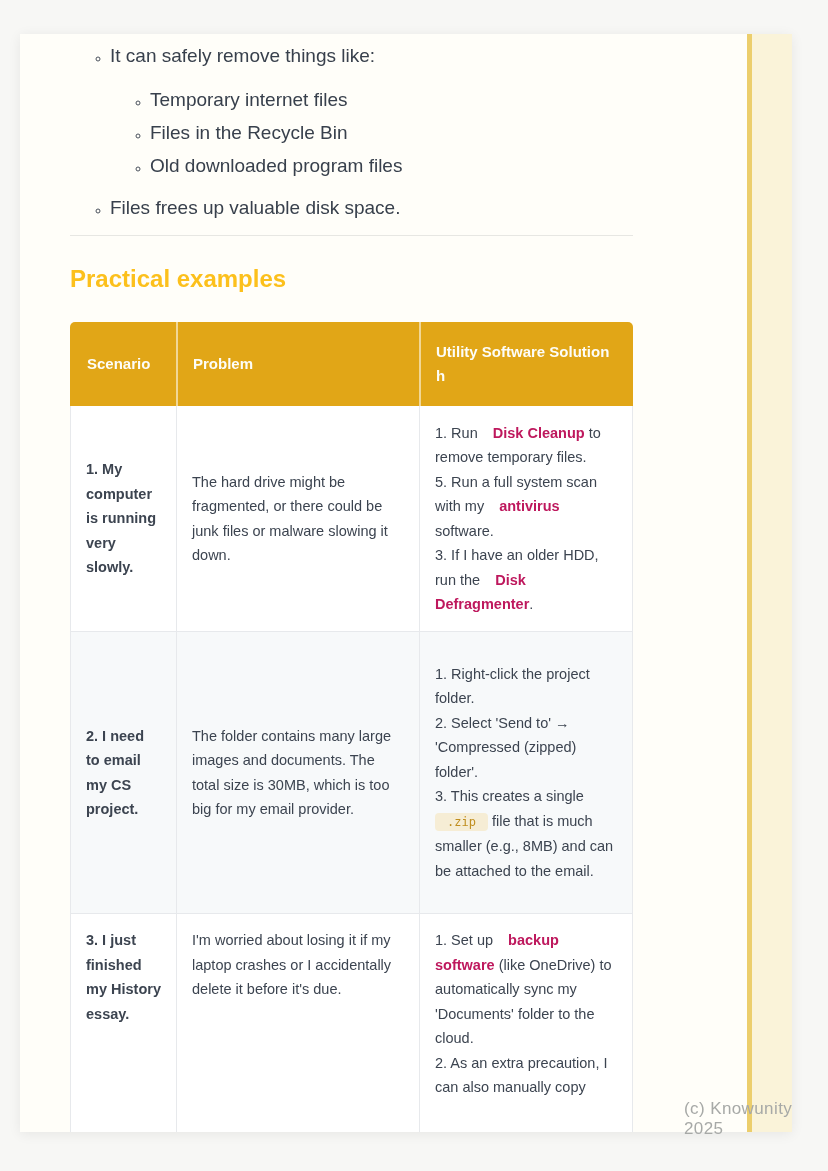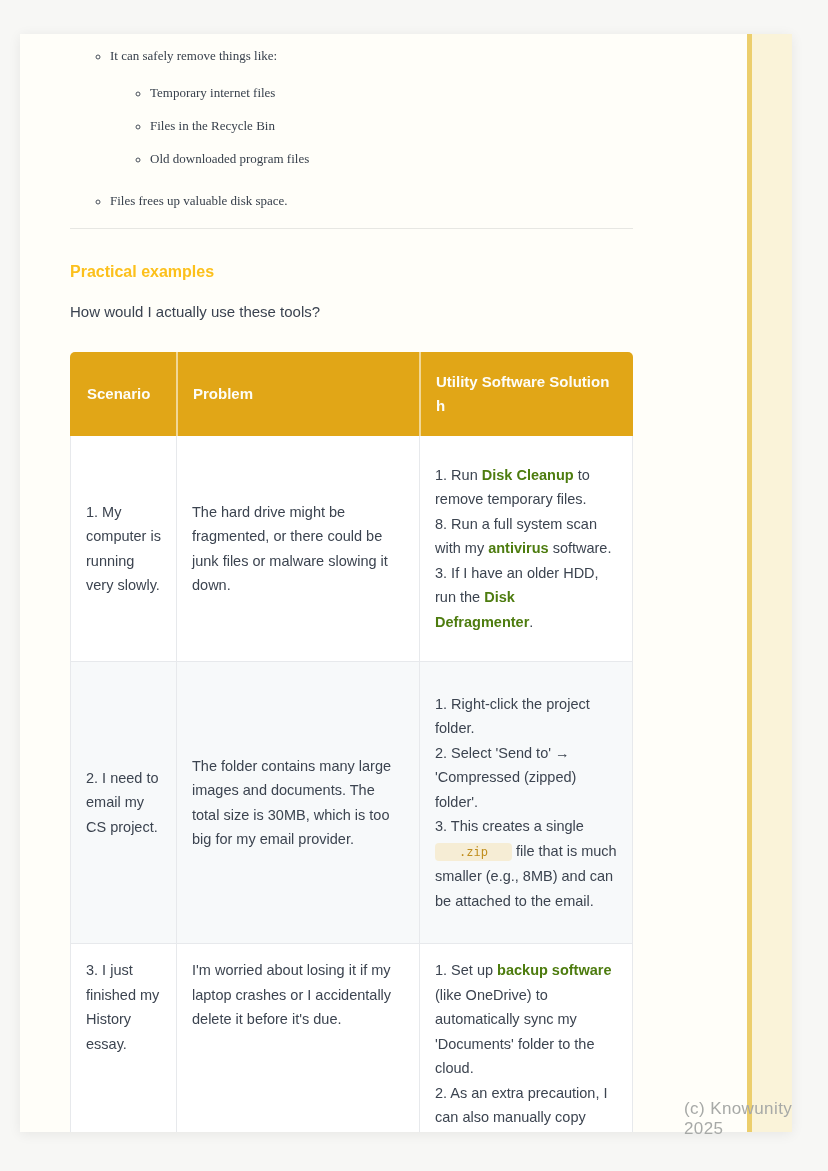--- a/index.html
+++ b/index.html
@@ -31,39 +31,38 @@
     position: absolute;
     left: 50px; top: 0;
     width: 563px;
     padding-top: 11px;
     color: #3c4450;
   }
 
   
   ul.bullets { list-style: circle; padding-left: 40px; }
   ul.bullets li {
-    font-size: 13px;
+    font-size: 19px;
     line-height: 22px;
     color: #38404c;
-    font-family: Liberation Serif, serif;
   }
   ul.bullets li::marker { color: #4a515c; font-size: 12px; }
-  ul.sub-bullets { list-style: circle; padding-left: 40px; margin-top: 15px; }
+  ul.sub-bullets { list-style: circle; padding-left: 40px; margin-top: 22px; }
   ul.sub-bullets li + li { margin-top: 11px; }
   ul.bullets > li + li { margin-top: 20px; }
 
   hr.section-divider {
     border: none;
     border-top: 1px solid #e7e7e3;
     margin-top: 16px;
   }
 
   h2.section-heading {
     margin-top: 28px;
-    font-size: 16px;
+    font-size: 24px;
     line-height: 29px;
     font-weight: 700;
     color: #fcc01c;
   }
   p.lead-text {
     margin-top: 15px;
     font-size: 15px;
     line-height: 22px;
     color: #3b4350;
   }
@@ -103,30 +102,30 @@
     line-height: 24.5px;
     color: #3c4450;
     padding: 14px 15px;
     vertical-align: middle;
   }
   table.examples-table td:last-child { border-right: 1px solid #e7e9ec; }
   tr.row-1 td { height: 226px; }
   tr.row-2 td { height: 282px; background: #f7f9fa; }
   tr.row-3 td { height: 262px; vertical-align: top; }
 
-  td.cell-scenario { font-weight: 400; color: #272e39; }
+  td.cell-scenario { font-weight: 700; color: #272e39; }
   td.cell-solution .rich { white-space: pre-wrap; }
-  .rich .b { font-weight: 700; color: #4d7c0f; }
+  .rich .b { font-weight: 700; color: #be185d; margin-left: 11px; }
   .rich code {
     font-family: "DejaVu Sans Mono", monospace;
     font-size: 12px;
     background: #f6edd5;
     color: #c08e1e;
     border-radius: 4px;
-    padding: 2px 24px;
+    padding: 2px 12px;
   }
 
   .watermark {
     position: absolute;
     left: 684px; top: 1099px;
     font-size: 17px;
     letter-spacing: 0.4px;
     color: #a7a9a7;
     z-index: 3;
   }
@@ -153,42 +152,41 @@
       </li>
       <li>
         <span>Files frees up valuable disk space.</span>
       </li>
     </ul>
 
     <hr class="section-divider">
 
     <h2 class="section-heading">Practical examples</h2>
 
-    <p class="lead-text">How would I actually use these tools?</p>
 
     <table class="examples-table">
       <colgroup>
         <col class="col-scenario">
           <col class="col-problem">
           <col class="col-solution">
       </colgroup>
       <thead>
         <tr>
           <th>Scenario</th>
           <th>Problem</th>
           <th>Utility Software Solution h</th>
         </tr>
       </thead>
       <tbody>
         <tr class="row-1">
           <td class="cell-scenario">1. My computer is running very slowly.</td>
           <td class="cell-problem">The hard drive might be fragmented, or there could be junk files or malware slowing it down.</td>
           <td class="cell-solution">
             <div class="rich"><span>1. Run </span><span class="b">Disk Cleanup</span><span> to remove temporary files.
-8. Run a full system scan with my </span><span class="b">antivirus</span><span> software.
+5. Run a full system scan with my </span><span class="b">antivirus</span><span> software.
 3. If I have an older HDD, run the </span><span class="b">Disk Defragmenter</span><span>.</span></div>
           </td>
         </tr>
         <tr class="row-2">
           <td class="cell-scenario">2. I need to email my CS project.</td>
           <td class="cell-problem">The folder contains many large images and documents. The total size is 30MB, which is too big for my email provider.</td>
           <td class="cell-solution">
             <div class="rich"><span>1. Right-click the project folder.
 2. Select 'Send to' → 'Compressed (zipped) folder'.
 3. This creates a single </span><code>.zip</code><span> file that is much smaller (e.g., 8MB) and can be attached to the email.</span></div>

